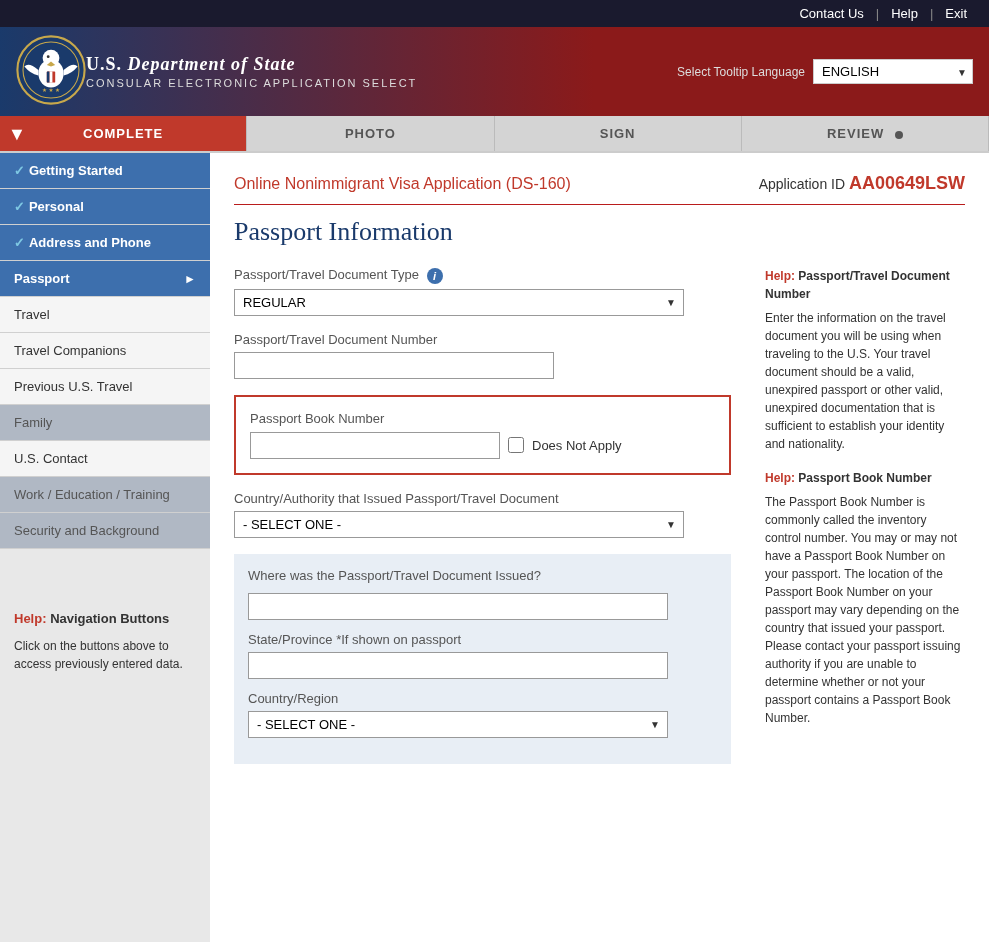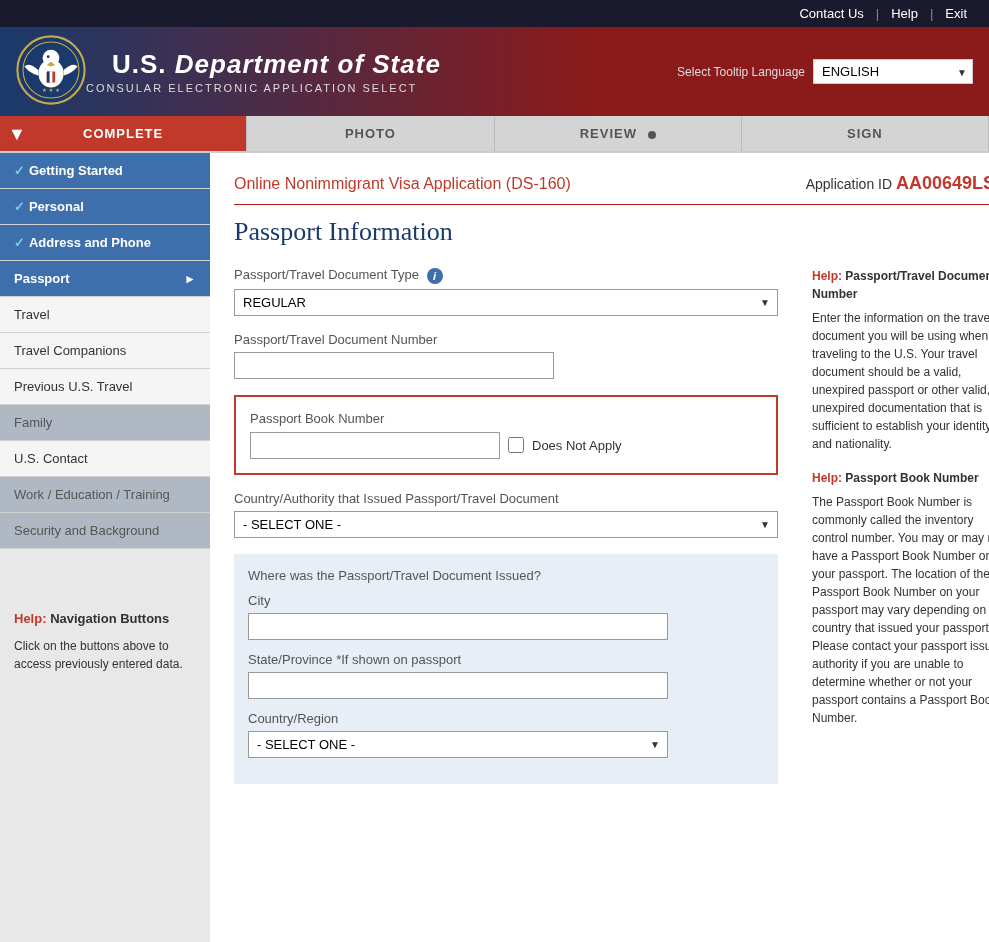--- a/index.html
+++ b/index.html
@@ -31,26 +31,25 @@
       display: flex;
       align-items: center;
       padding: 8px 16px;
       min-height: 80px;
     }
     .header-title {
       color: white;
       flex: 1;
     }
     .header-title .dept-name {
-      font-size: 26px;
+      font-size: 18px;
       font-weight: bold;
       font-style: italic;
-      font-family: Liberation Sans, sans-serif;
+      font-family: Liberation Serif, serif;
       letter-spacing: 1px;
-      padding-left: 26px;
     }
     .header-title .dept-name span.us {
       font-style: normal;
     }
     .header-title .subtitle {
       font-size: 11px;
       letter-spacing: 2px;
       color: #ddd;
       margin-top: 2px;
     }
@@ -274,21 +273,21 @@
       vertical-align: middle;
     }
     .form-group input[type="text"] {
       width: 320px;
       padding: 5px 8px;
       border: 1px solid #999;
       font-size: 13px;
       background: white;
     }
     .form-group select {
-      width: 544px;
+      width: 450px;
       padding: 5px 8px;
       border: 1px solid #999;
       font-size: 13px;
       background: white;
       appearance: none;
       -webkit-appearance: none;
       cursor: pointer;
     }
     .select-wrap {
       position: relative;
@@ -433,25 +432,25 @@
 
 <div class="nav-tabs">
   <div class="nav-tab active">
     <span style="position:absolute;left:8px;top:50%;transform:translateY(-50%);color:#fff;font-size:18px;">▼</span>
     <span>COMPLETE</span>
   </div>
   <div class="nav-tab">
     <span>PHOTO</span>
   </div>
   <div class="nav-tab">
+    <span>SIGN</span>
+  </div>
+  <div class="nav-tab">
     <span>REVIEW</span>
     <span class="dot"></span>
-  </div>
-  <div class="nav-tab">
-    <span>SIGN</span>
   </div>
 </div>
 
 <div class="main-container">
 
   <div class="sidebar">
     <div class="sidebar-item completed">
       <span class="check">✓</span>
       <span style="flex:1">Getting Started</span>
     </div>
@@ -550,21 +549,20 @@
             <select>
               <option>- SELECT ONE -</option>
             </select>
           </div>
         </div>
 
         <div class="issued-section">
           <label class="section-title">Where was the Passport/Travel Document Issued?</label>
 
           <div class="form-group">
-            <label>City</label>
             <input type="text" value="" style="width: 420px;">
           </div>
 
           <div class="form-group">
             <label>State/Province *If shown on passport</label>
             <input type="text" value="" style="width: 420px;">
           </div>
 
           <div class="form-group">
             <label>Country/Region</label>

